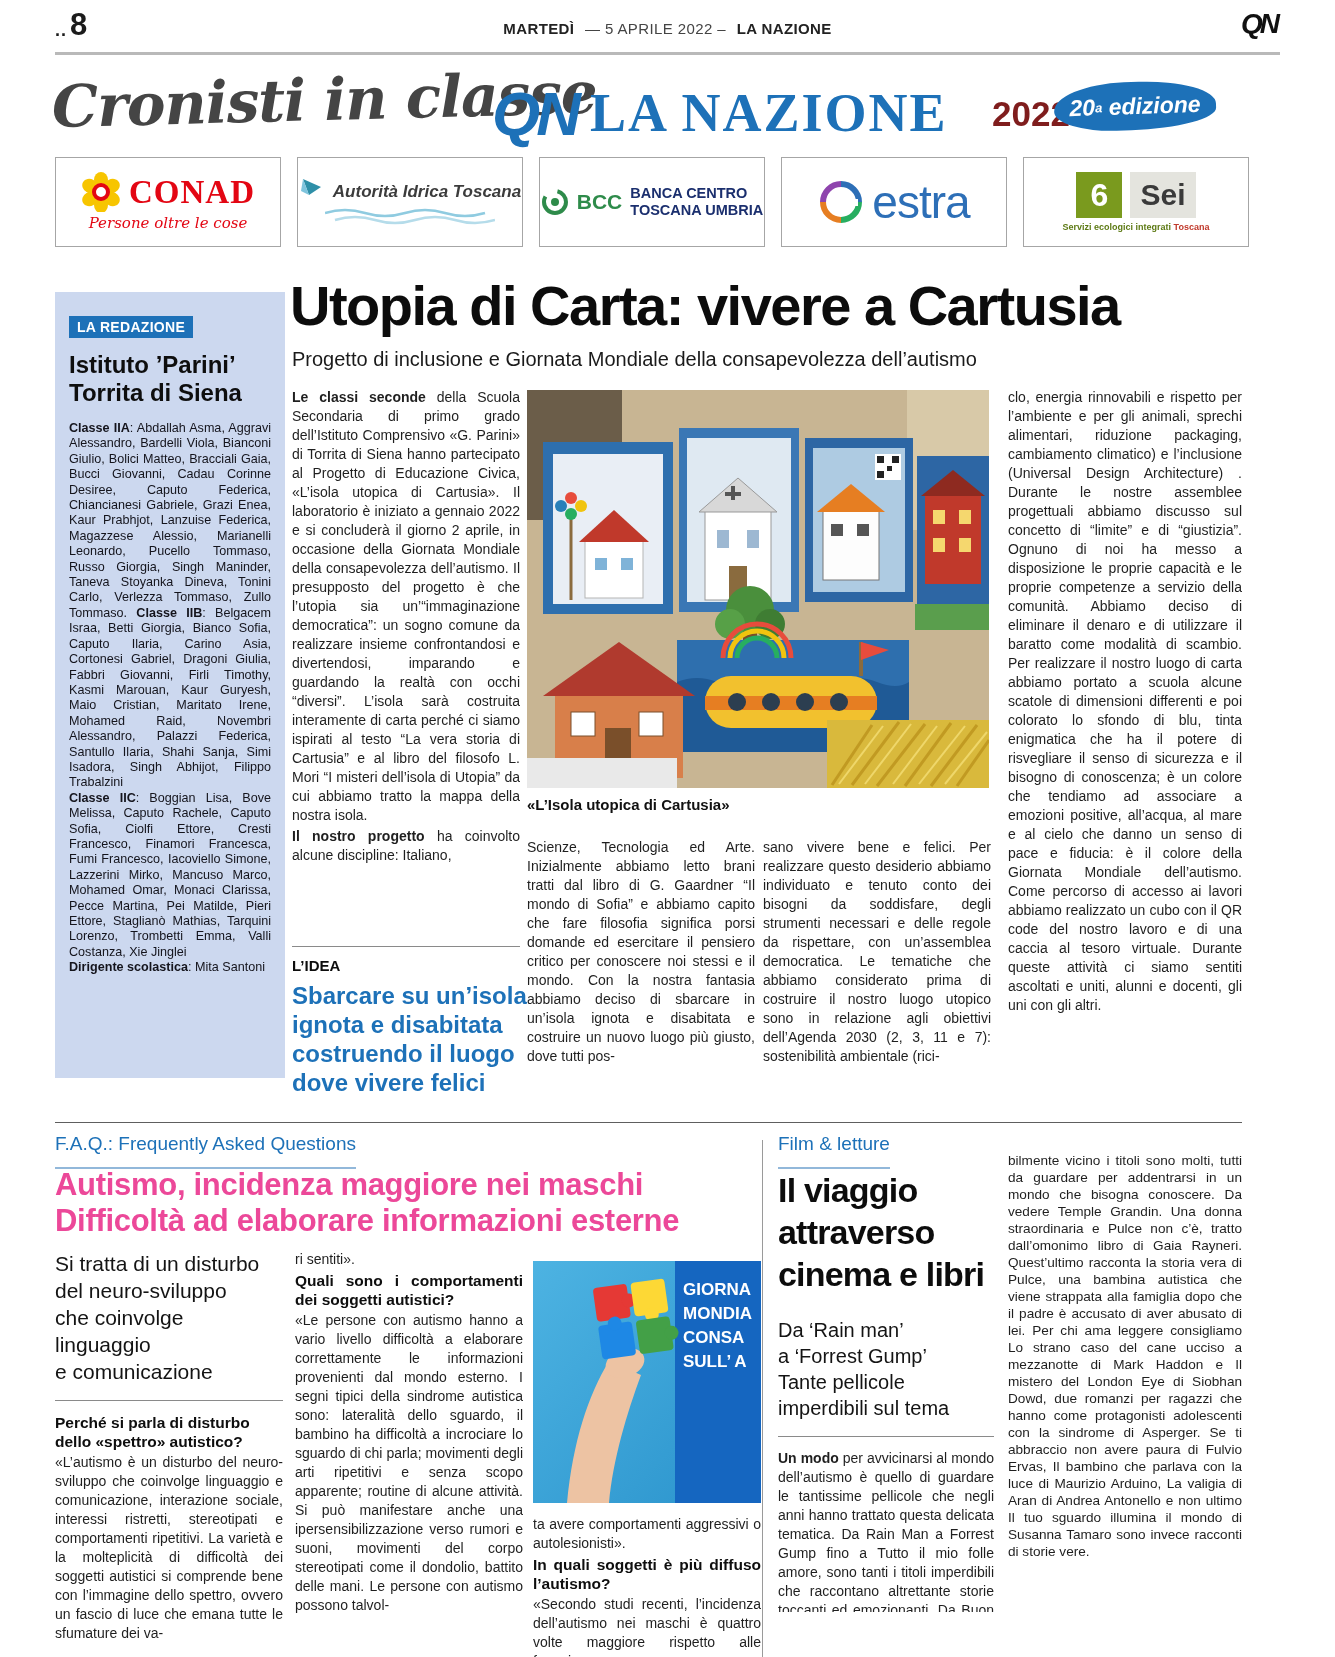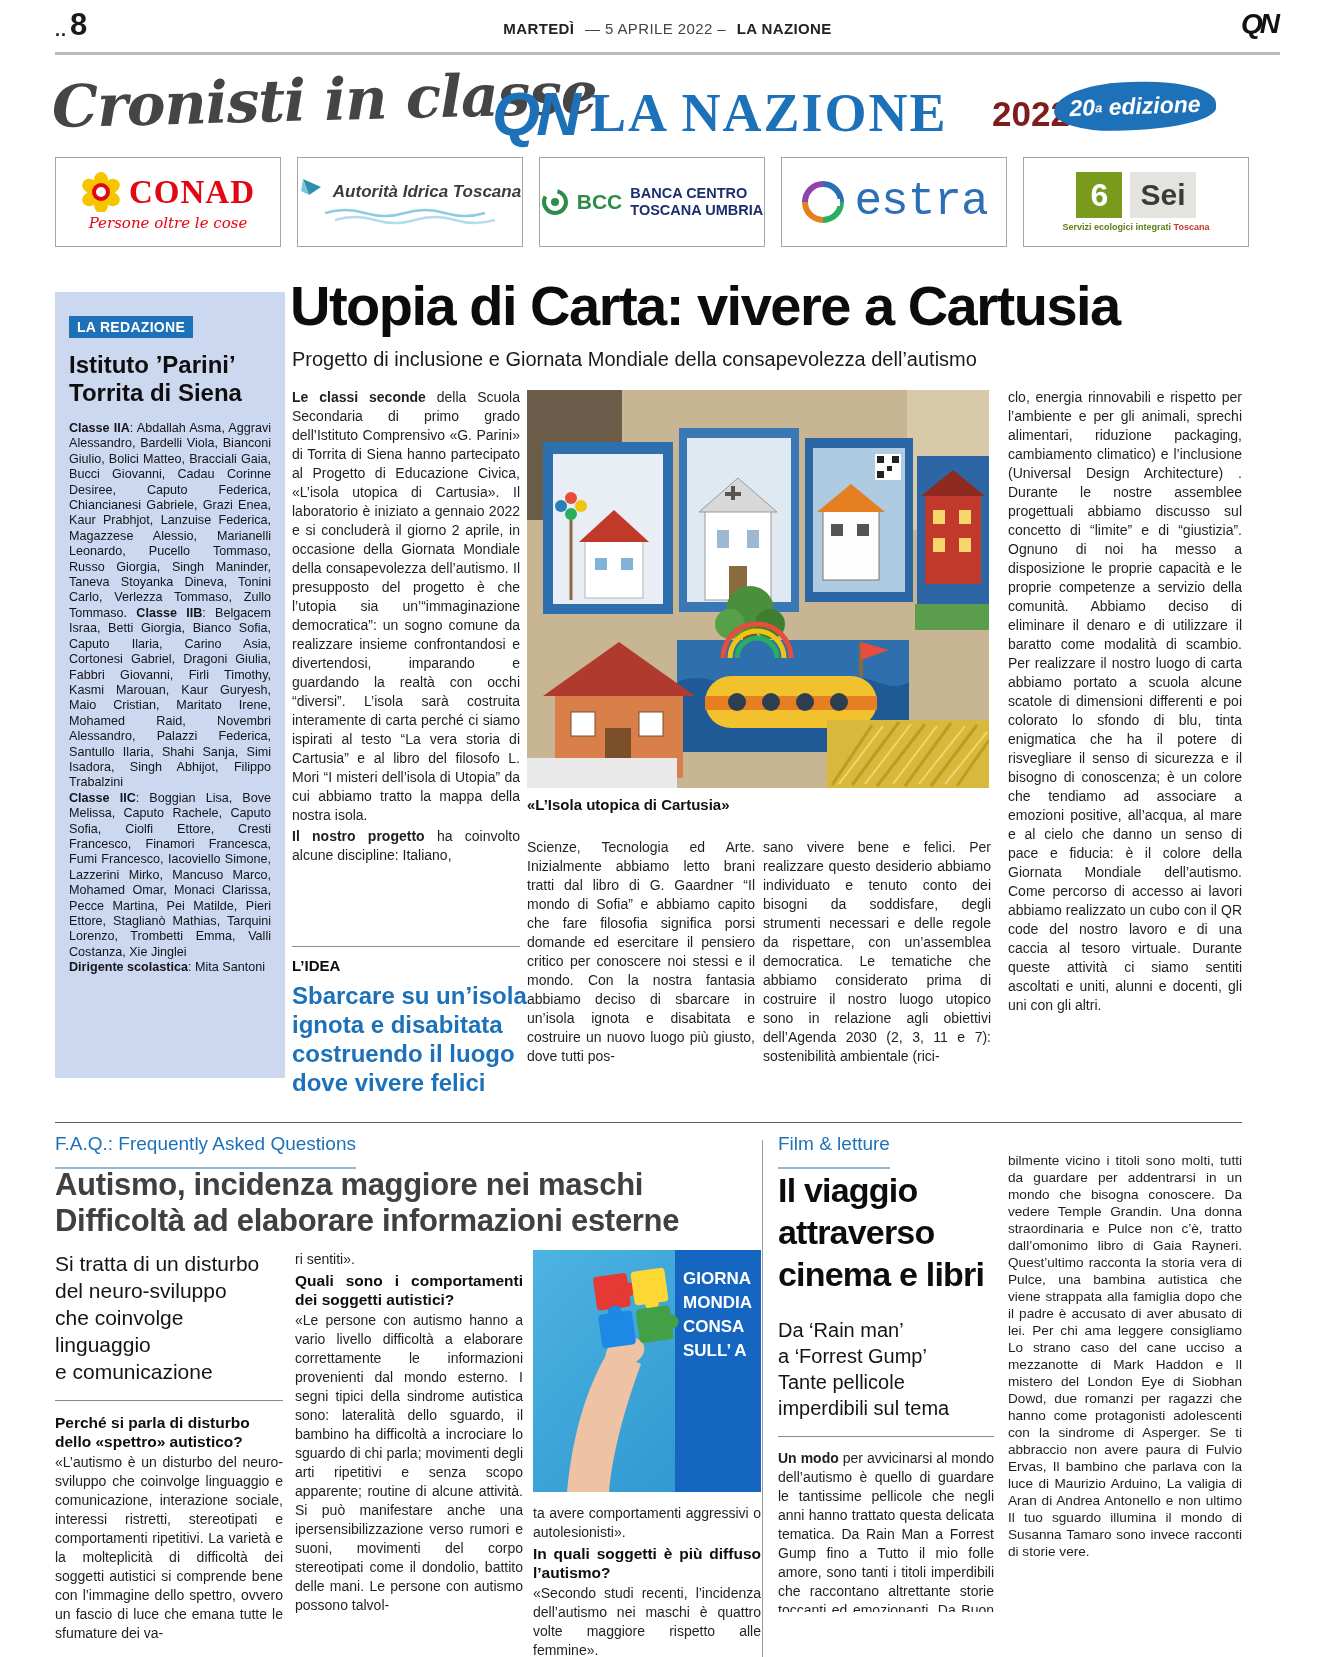--- a/index.html
+++ b/index.html
@@ -71,29 +71,29 @@
   .idea-label{left:292px;top:957px;font-size:15px;font-weight:800;color:#0d0d0d;}
   .idea-text{left:292px;top:981px;width:240px;font-size:24px;line-height:29px;font-weight:800;
              color:#1d71b8;white-space:pre-line;}
 
   
   .section-rule{left:55px;top:1122px;width:1187px;border-top:1px solid #5e5e5e;}
   .kicker{font-size:19px;color:#1d71b8;font-weight:500;display:inline-block;
           border-bottom:2px solid #92b8da;padding-bottom:12px;}
   .faq-kicker{left:55px;top:1133px;}
   .faq-headline{left:55px;top:1167px;width:720px;font-size:31px;line-height:36px;font-weight:800;
-                letter-spacing:-.3px;color:#404040;white-space:pre-line;}
+                letter-spacing:-.3px;color:#ec4899;white-space:pre-line;}
   .faqcol{width:228px;height:407px;overflow:hidden;}
   .faqcol1{left:55px;top:1250px;}
   .faqcol2{left:295px;top:1250px;}
   .faqcol3{left:533px;top:1250px;}
   .standfirst{font-size:21px;line-height:27px;color:#141414;white-space:pre-line;}
   .mini-rule{border-top:1px solid #8a8a8a;margin:15px 0 12px 0;}
   .qq{font-size:15.5px;font-weight:800;line-height:19px;margin:0 0 2px 0;color:#0e0e0e;}
-  .faq-img{width:228px;height:242px;overflow:hidden;margin-bottom:12px;}
+  .faq-img{width:228px;height:242px;overflow:hidden;margin-bottom:12px;margin-top:11px;}
 
   .film-vrule{left:762px;top:1140px;width:1px;height:517px;background:#9a9a9a;}
   .film{left:778px;top:1133px;width:216px;height:524px;overflow:visible;}
   .film-headline{font-size:34px;line-height:42px;font-weight:800;letter-spacing:-.8px;color:#0c0c0c;
                  white-space:pre-line;margin-top:12px;width:250px;}
   .film-standfirst{font-size:20px;line-height:26px;color:#141414;white-space:pre-line;margin-top:22px;}
   .film-body{height:163px;overflow:hidden;}
   .rightcol{left:1008px;top:1152px;width:234px;height:505px;overflow:hidden;
             font-size:13.6px;line-height:17px;text-align:justify;color:#1f1f1f;}
 </style>
@@ -161,21 +161,21 @@
           <path d="M4 2 L10 18 L2 14 Z" fill="#7fc4dd"></path>
       </svg>
       <span class="ait-name">Autorità Idrica Toscana</span>
     </div>
     <svg width="170" height="20" viewBox="0 0 170 20">
       <path d="M0 6 Q20 0 40 6 T80 6 T120 6 T160 6" stroke="#8fcbe0" fill="none" stroke-width="2.5"></path>
       <path d="M10 13 Q30 7 50 13 T90 13 T130 13 T170 13" stroke="#b5dcea" fill="none" stroke-width="2.5"></path>
     </svg>
   </div>
 
-  <div class="abs sponsor" style="left:781px;font-family:Liberation Mono, monospace;">
+  <div class="abs sponsor" style="left:781px;">
     <div class="sp-row">
       <svg width="46" height="46" viewBox="0 0 46 46">
         <path d="M23 5 A18 18 0 0 0 5 23" stroke="#8e44ad" stroke-width="6" fill="none"></path>
         <path d="M5 23 A18 18 0 0 0 23 41" stroke="#e67e22" stroke-width="6" fill="none"></path>
         <path d="M23 41 A18 18 0 0 0 41 23" stroke="#27ae60" stroke-width="6" fill="none"></path>
         <path d="M41 23 A18 18 0 0 0 23 5" stroke="#2d6fb7" stroke-width="6" fill="none"></path>
         <rect x="20" y="20" width="20" height="7" fill="#fff"></rect>
       </svg>
       <span class="estra-word">estra</span>
     </div>

